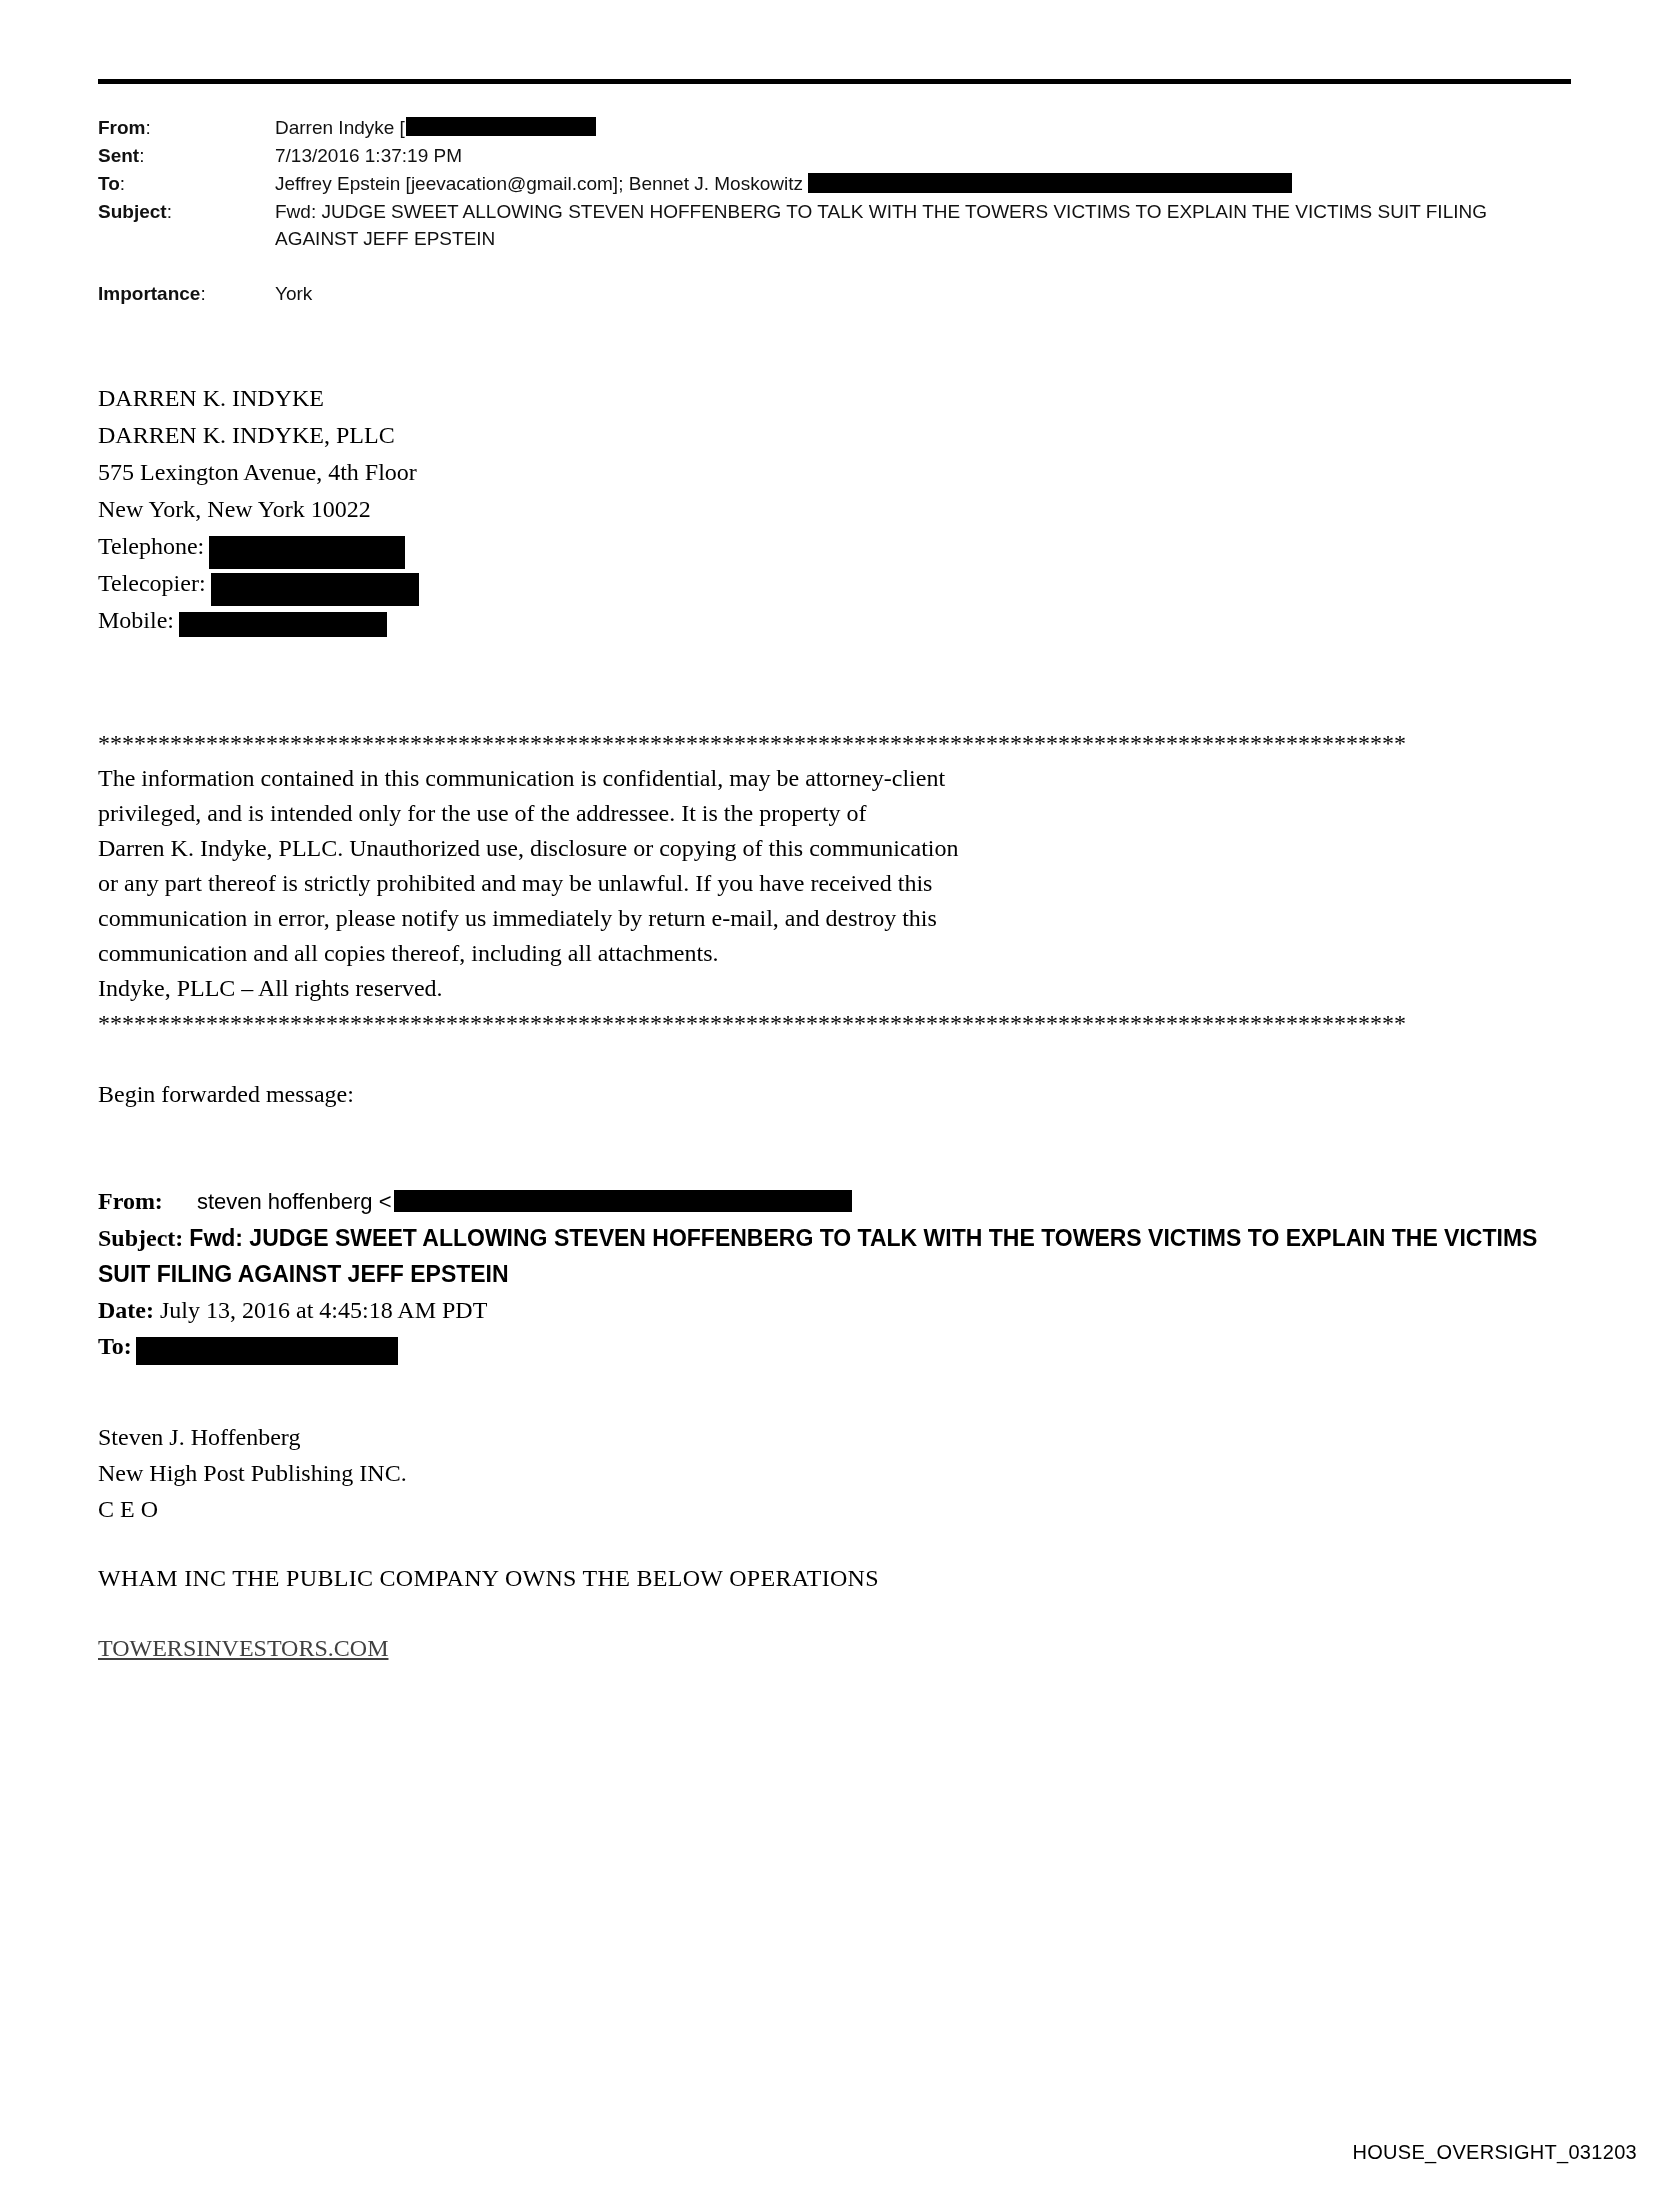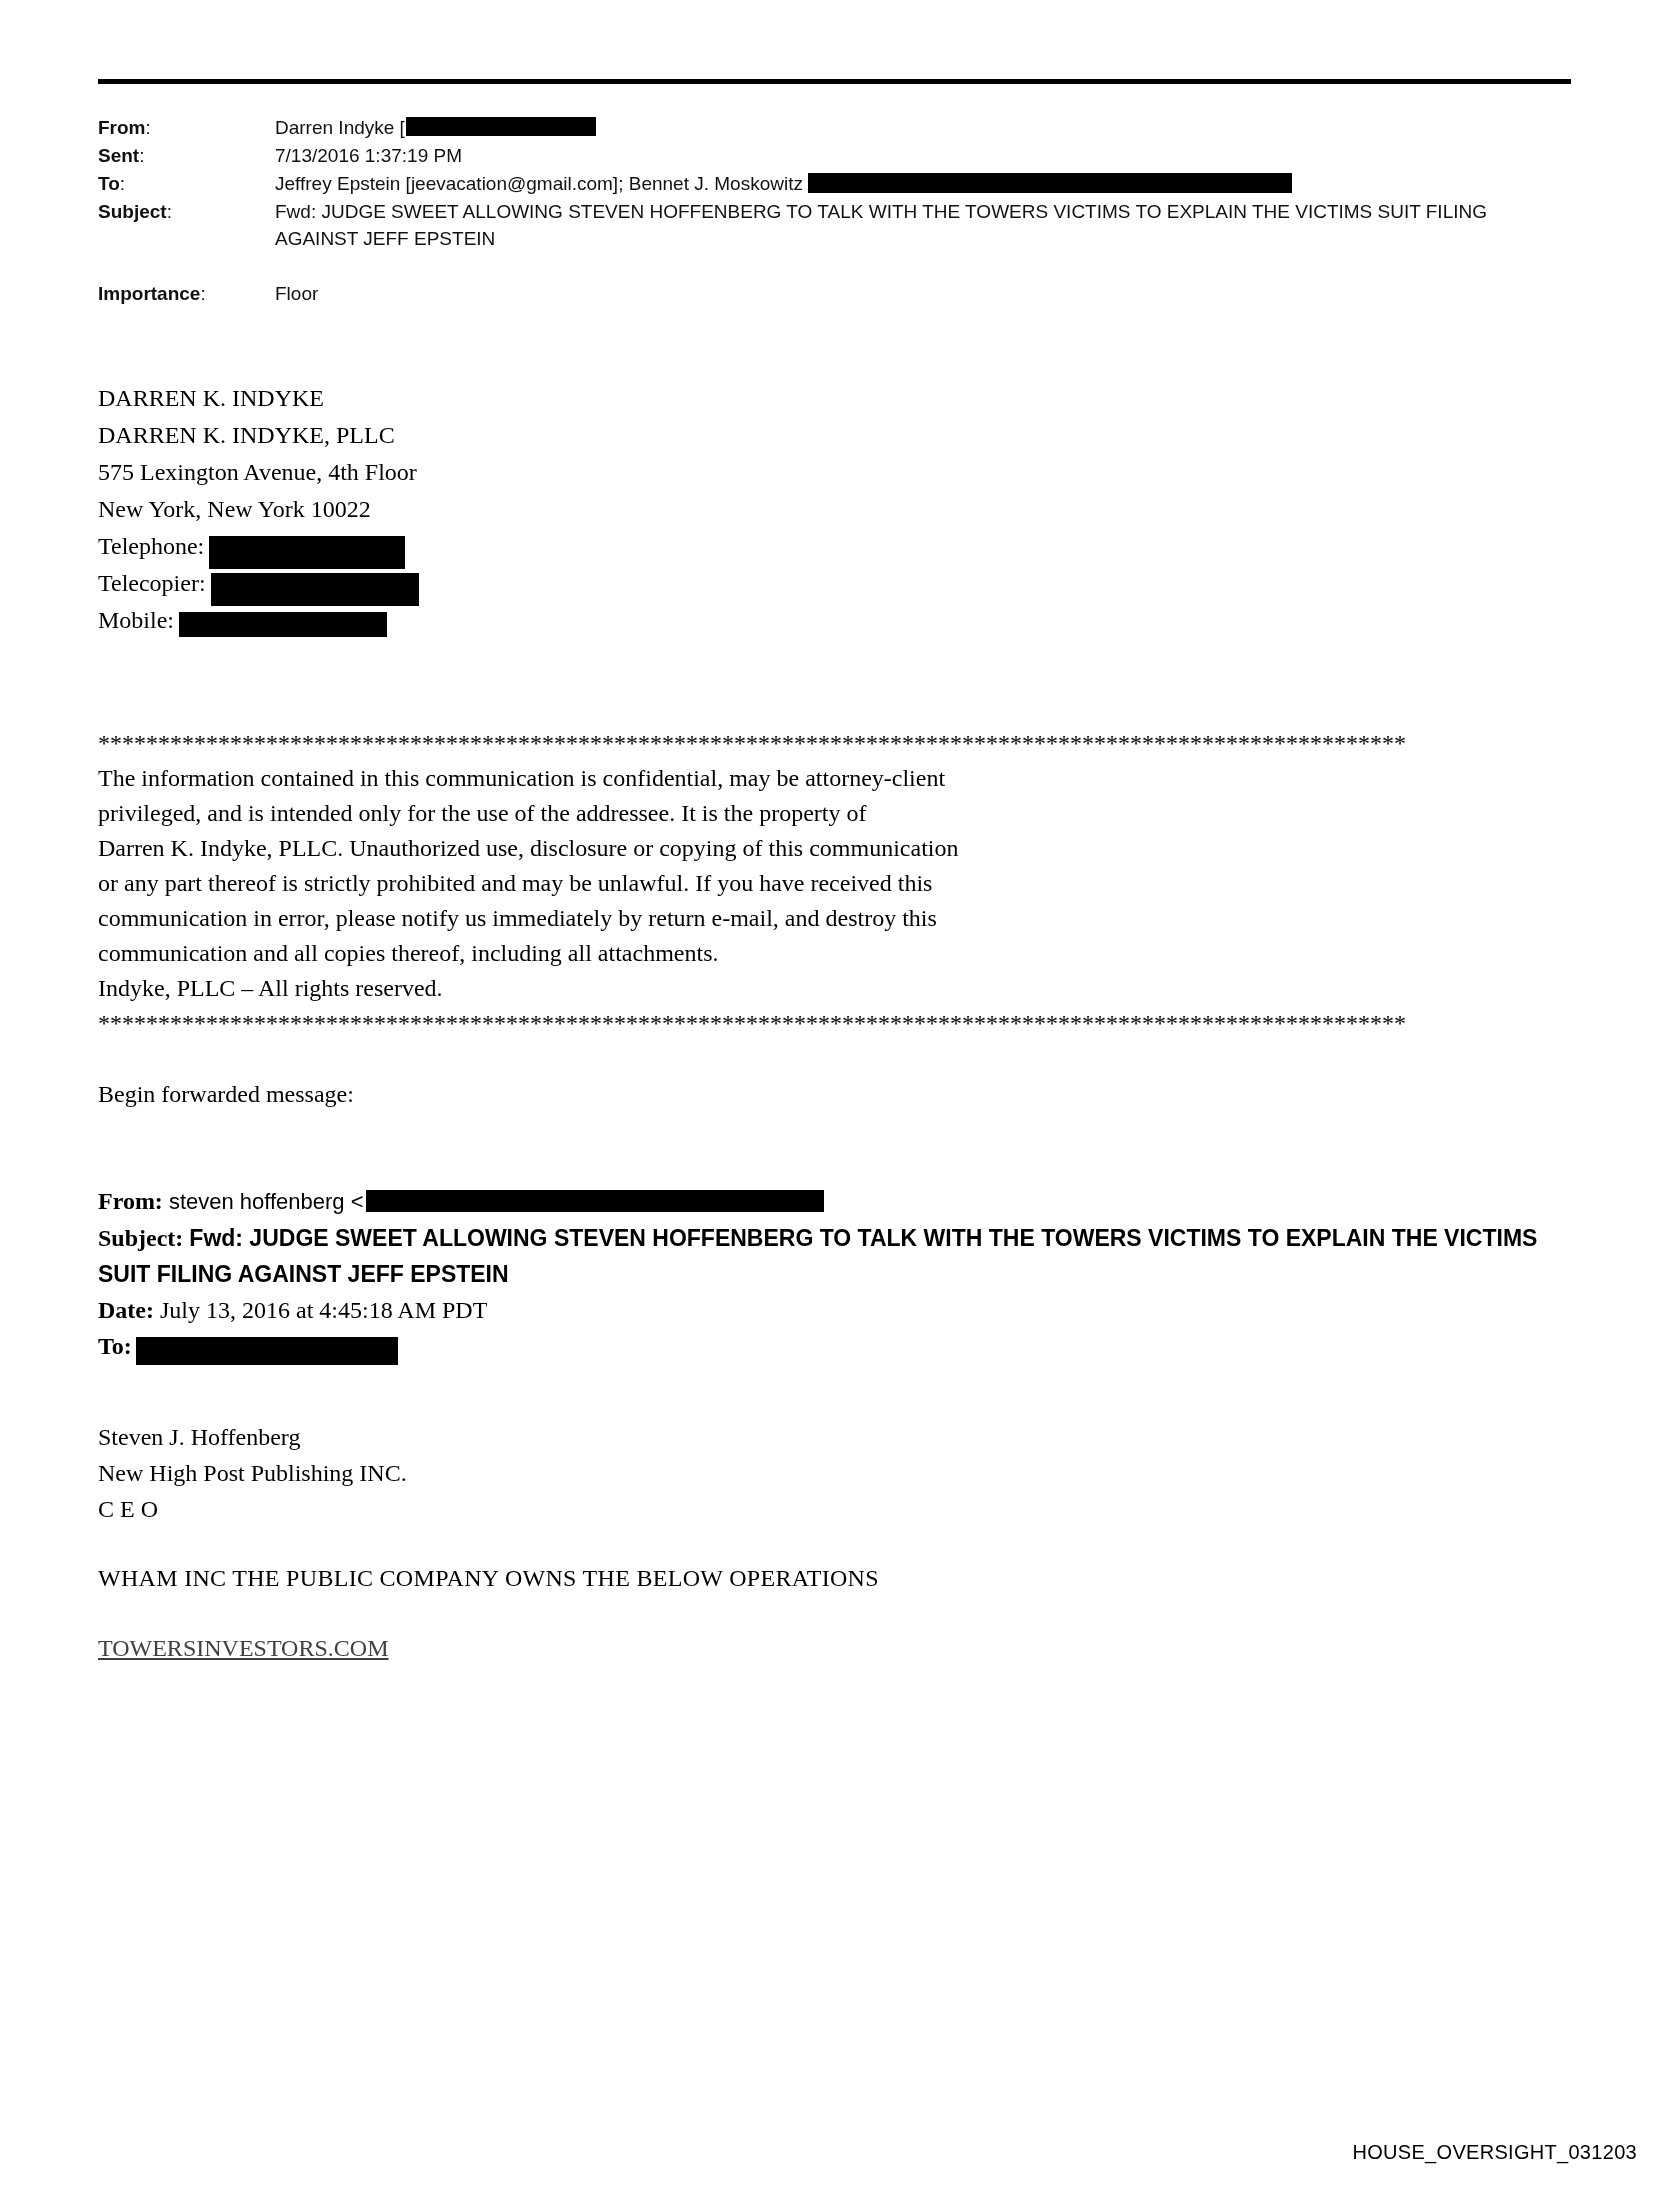--- a/index.html
+++ b/index.html
@@ -98,21 +98,21 @@
   .spacer-md { height: 35px; }
   .spacer-sm { height: 18.3px; }
 
   
   .fwd {
     font-family: "Liberation Serif", serif;
     font-size: 24px;
     line-height: 36px;
   }
   .fwd b { font-weight: bold; }
-  .fwd-sans { font-family: "Liberation Sans", sans-serif; font-size: 22px;}
+  .fwd-sans { font-family: "Liberation Sans", sans-serif; font-size: 22px; margin-left: 28px;}
   .rb-fwdfrom { width: 458px; height: 22px; position: relative; top: -2.6px; margin-left: 2.6px;}
   .rb-fwdto   { width: 262px; height: 27.5px; position: relative; top: 2.6px; margin-left: 3.9px;}
 
   .fwd-subject {
     font-family: "Liberation Sans", sans-serif;
     font-weight: bold;
     font-size: 23px;
     line-height: 31px;
     max-width: 1348px;
   }
@@ -178,21 +178,21 @@
         <div class="hdr-label"><span>Subject</span><span class="colon">:</span></div>
         <div class="hdr-value">
             <span class="subject-text">Fwd: JUDGE SWEET ALLOWING STEVEN HOFFENBERG TO TALK WITH THE TOWERS VICTIMS TO EXPLAIN THE VICTIMS SUIT FILING AGAINST JEFF EPSTEIN</span>
           </div>
       </div>
 
       <div class="hdr-gap"></div>
 
       <div class="hdr-row">
         <div class="hdr-label"><span>Importance</span><span class="colon">:</span></div>
-        <div class="hdr-value"><span>Floor</span></div>
+        <div class="hdr-value"><span>York</span></div>
       </div>
     </div>
 
     <div class="body">
 
       <div class="sig-block">
         <div class="sig-line">DARREN K. INDYKE</div>
         <div class="sig-line">DARREN K. INDYKE, PLLC</div>
         <div class="sig-line">575 Lexington Avenue, 4th Floor</div>
         <div class="sig-line">New York, New York 10022</div>

